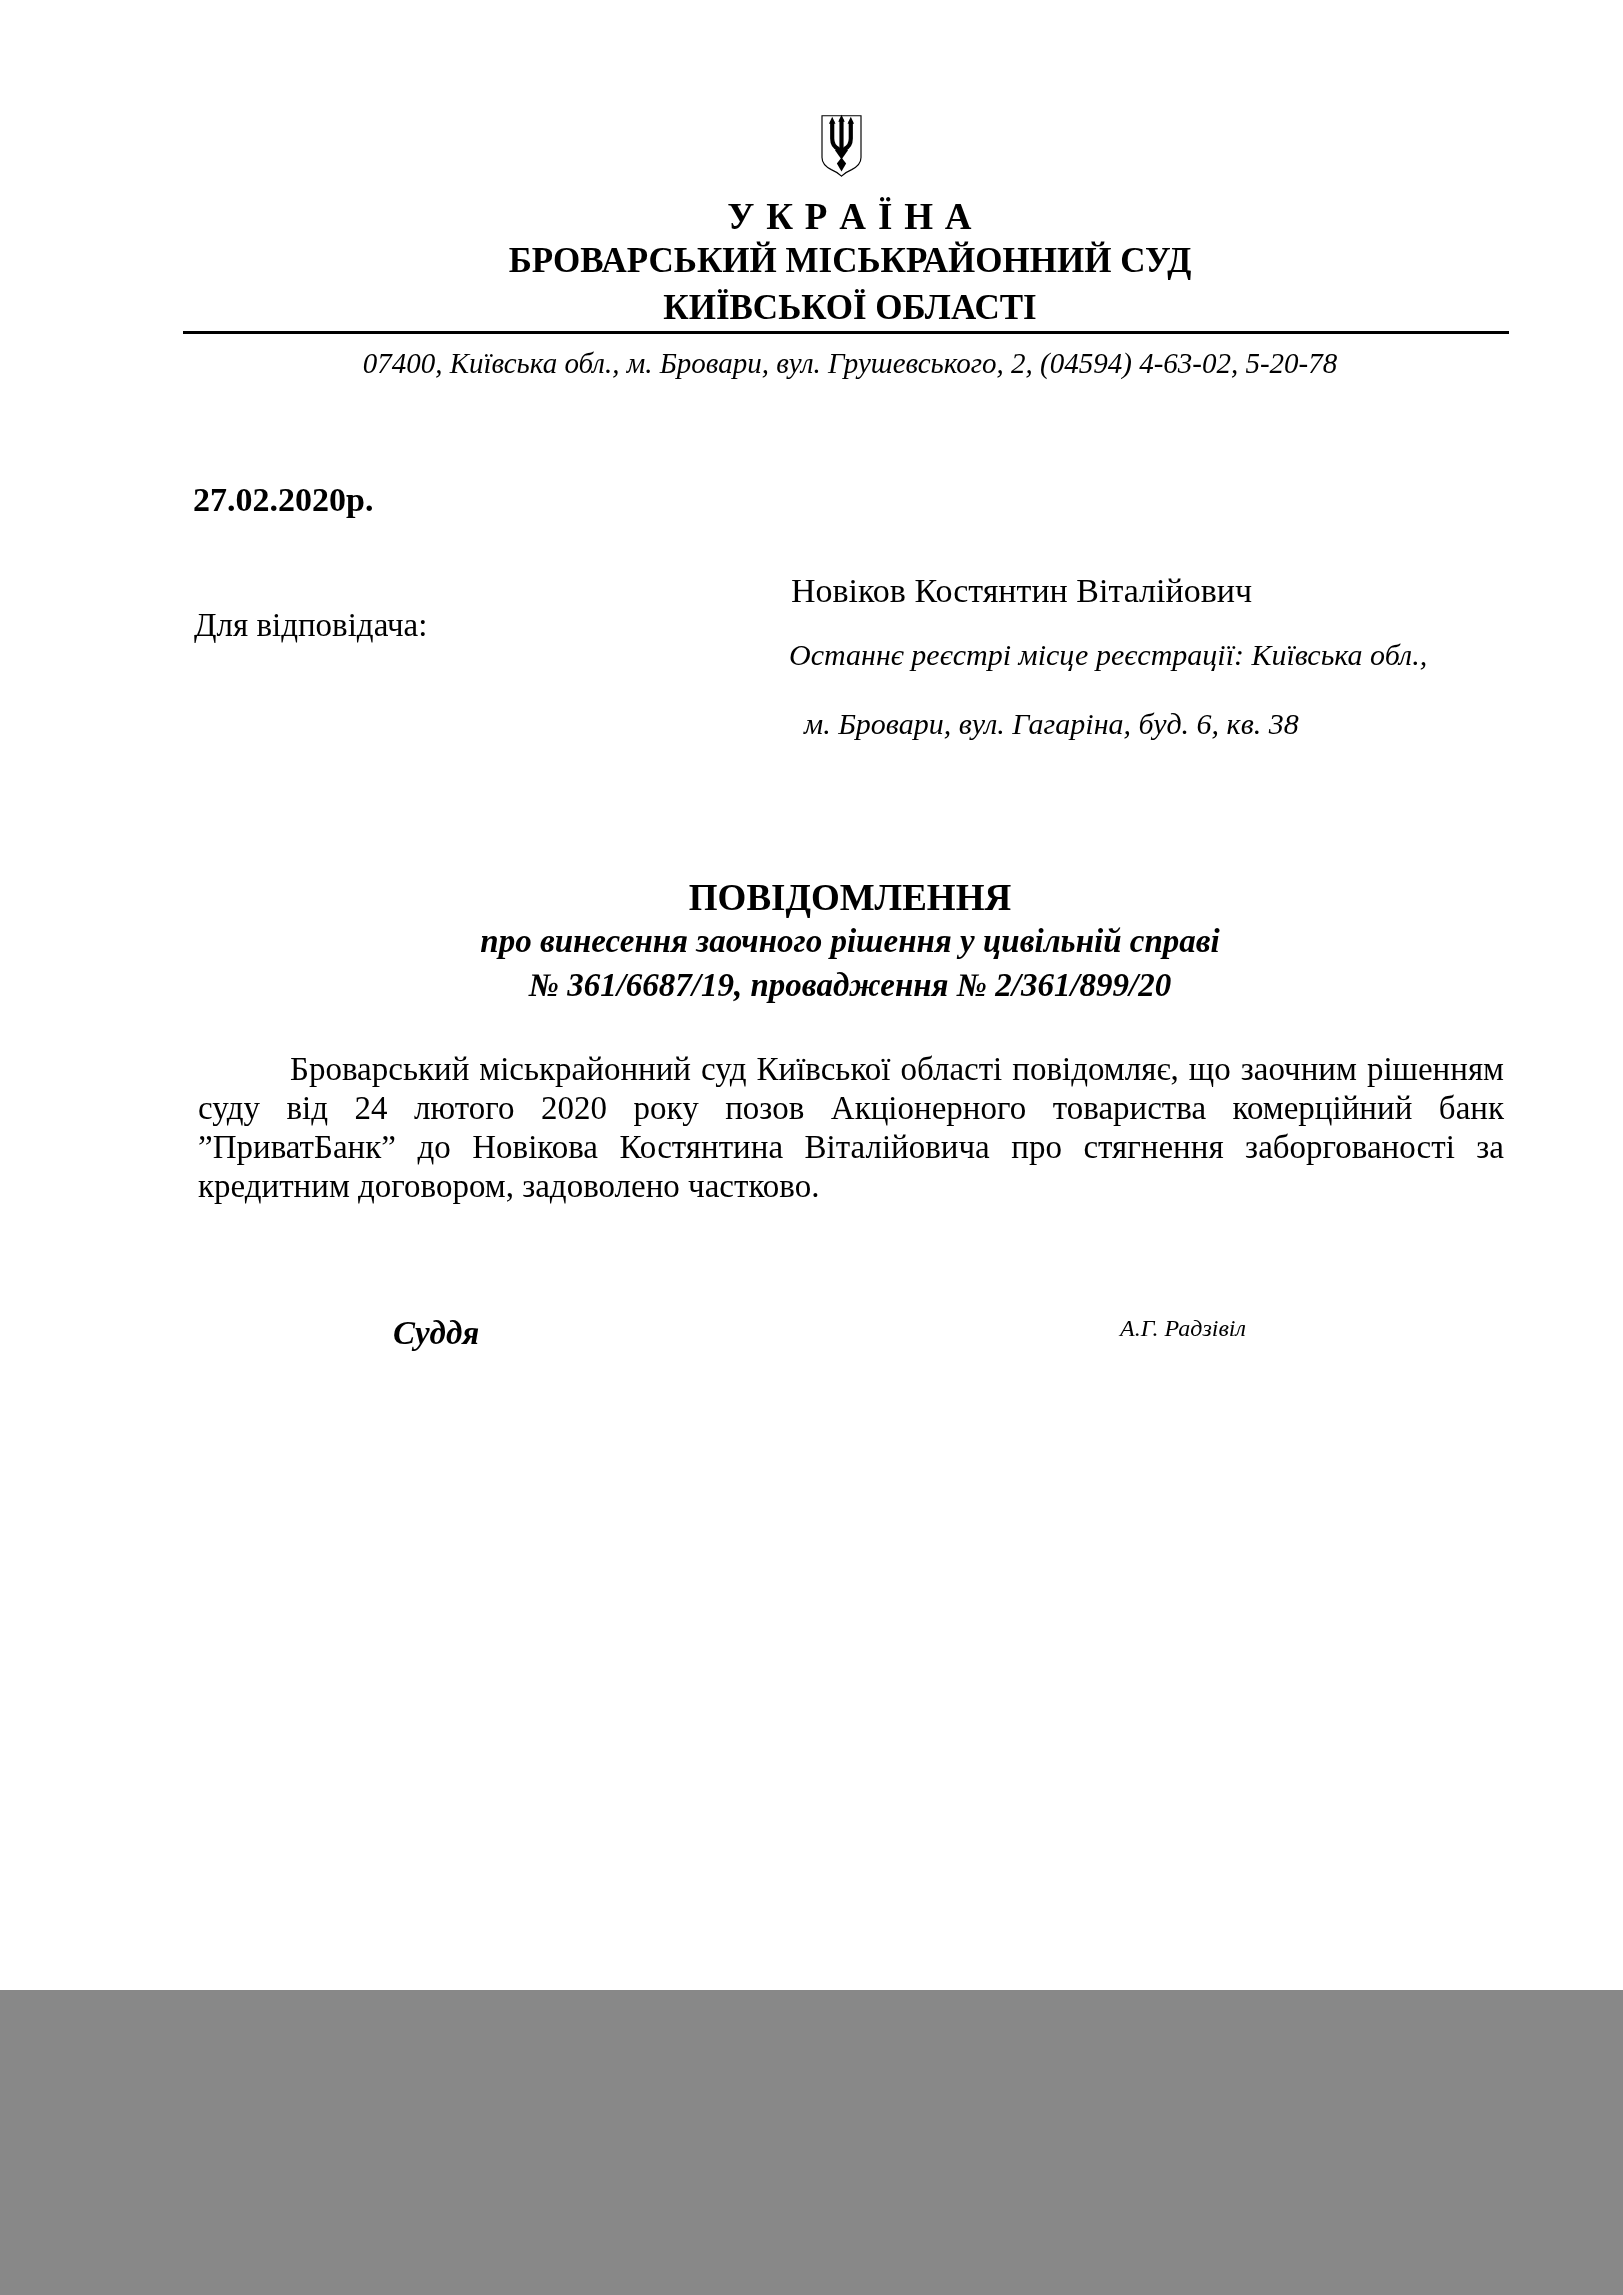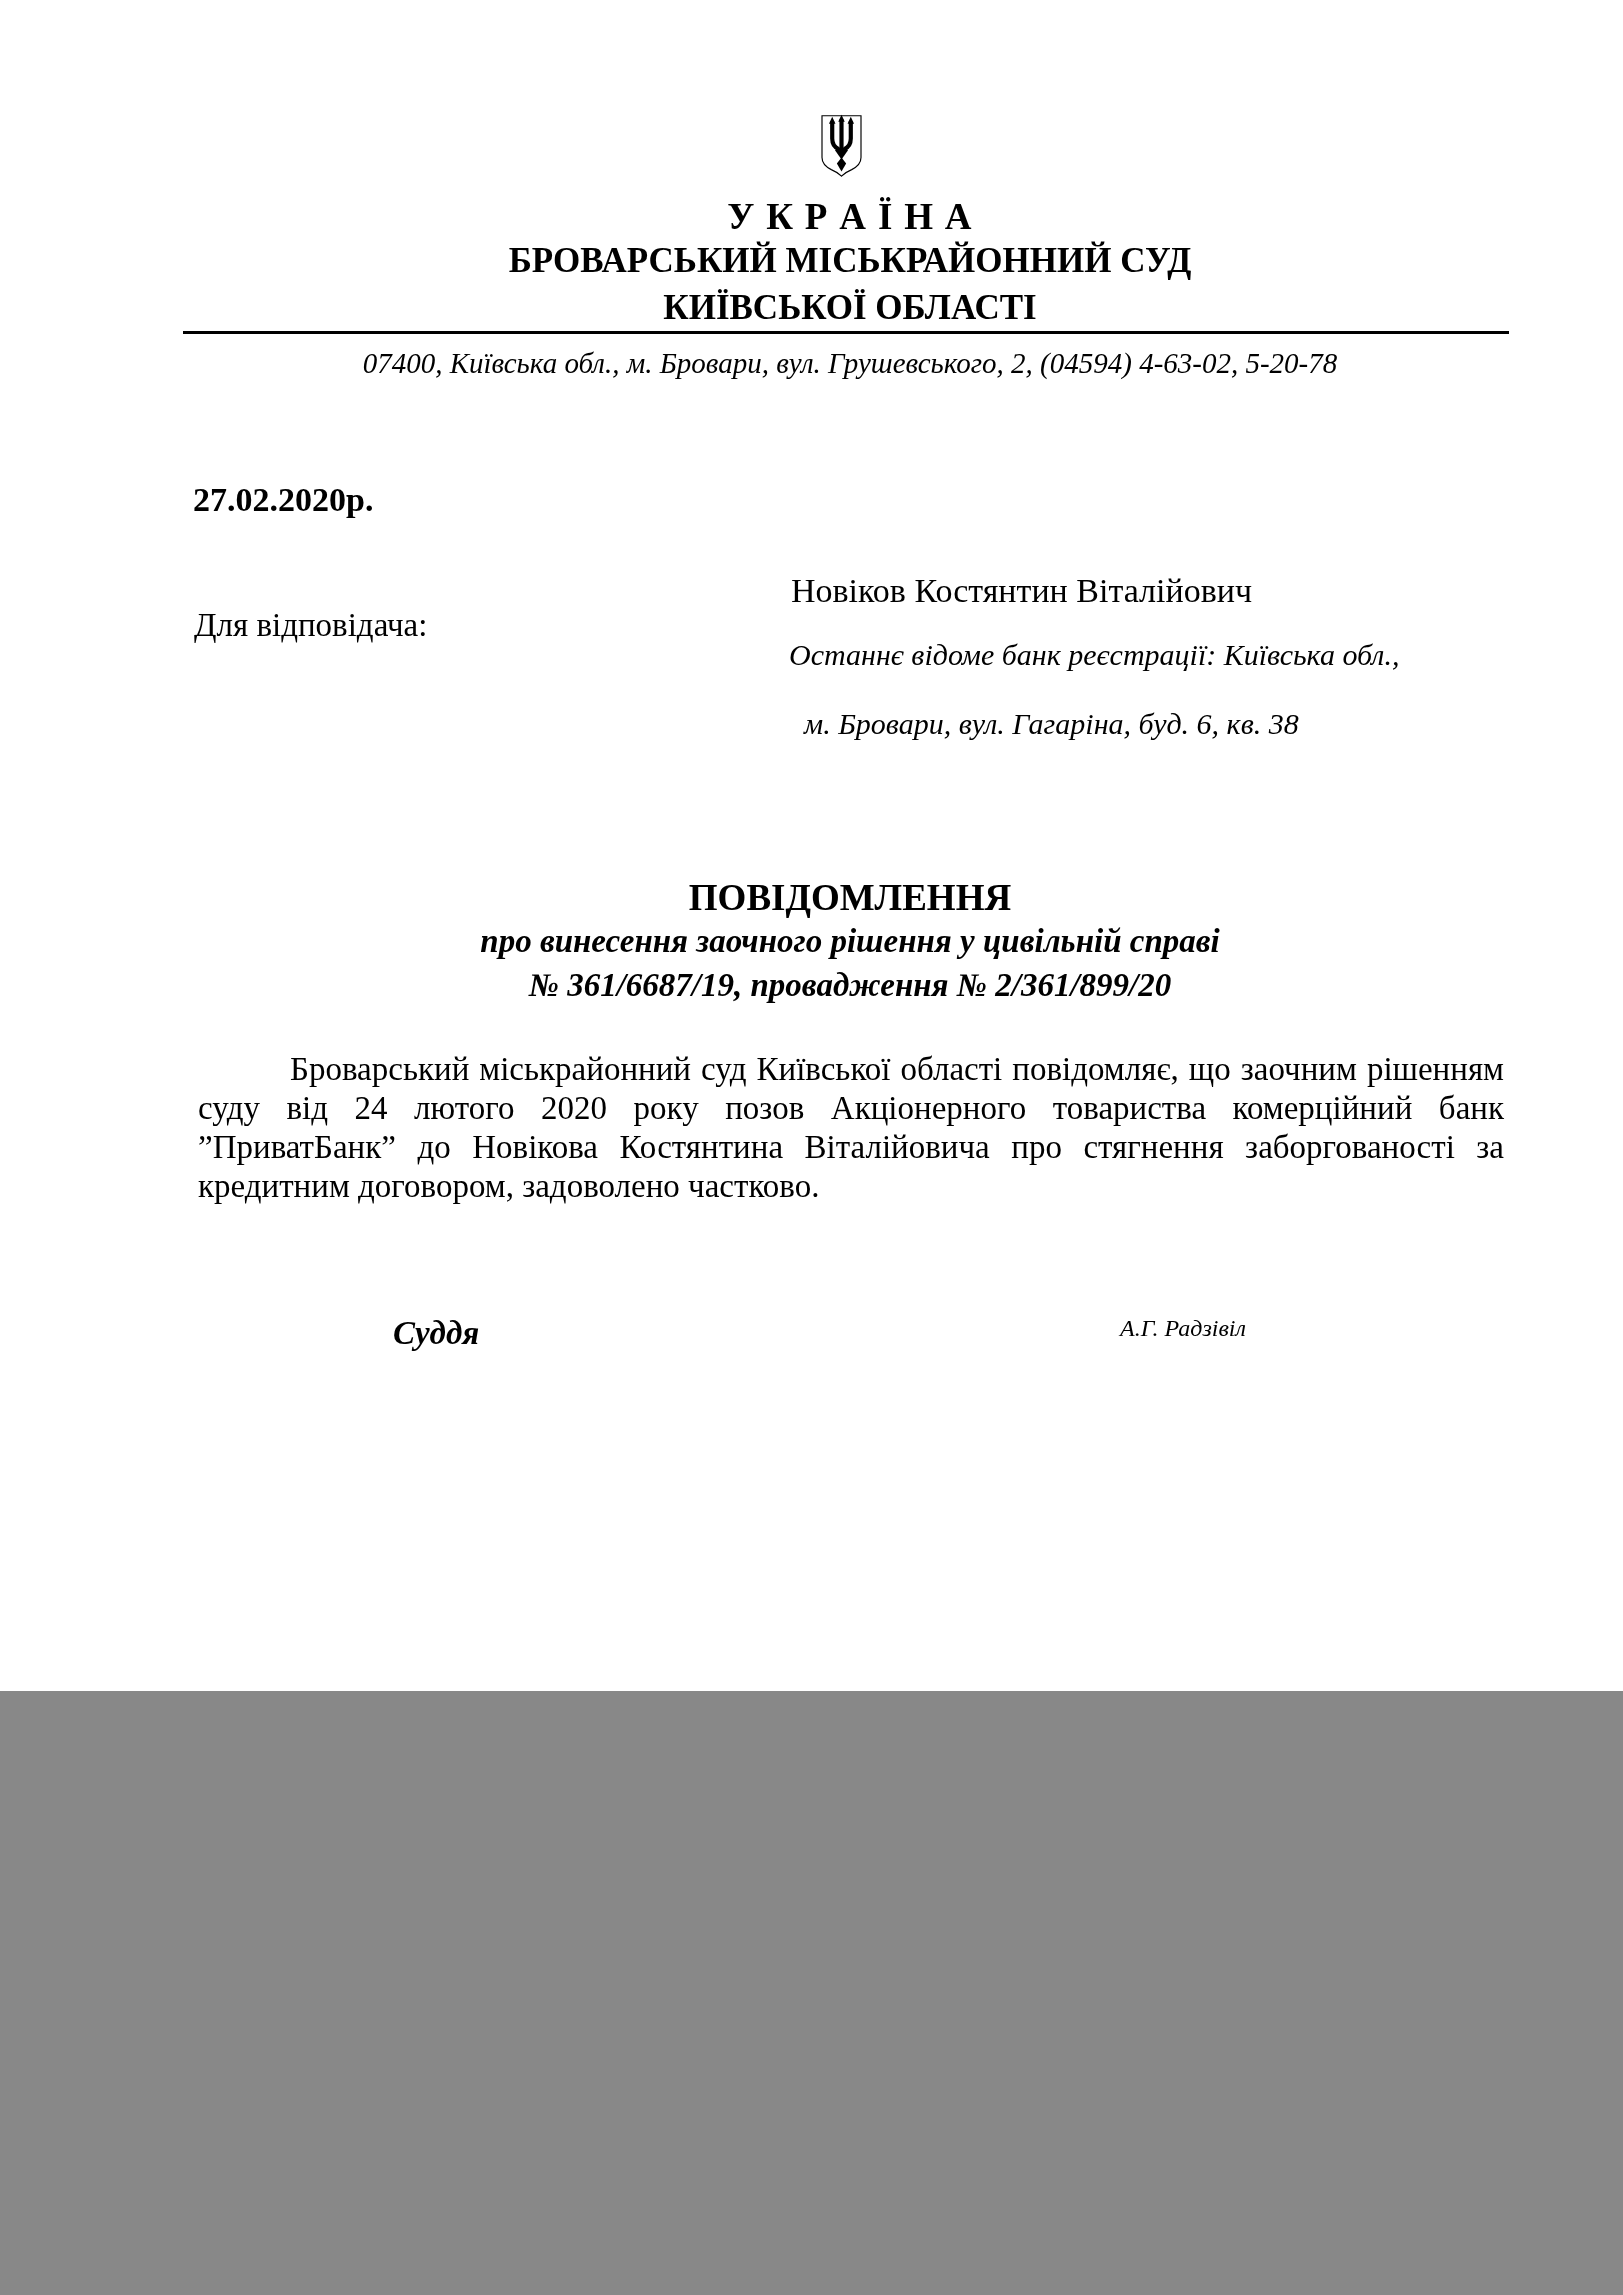--- a/index.html
+++ b/index.html
@@ -3,21 +3,21 @@
 <meta charset="utf-8">
 <style>
   html, body {
     margin: 0;
     padding: 0;
     background: #888;
   }
   .page {
     position: relative;
     width: 1623px;
-    height: 1691px;
+    height: 1990px;
     background: #ffffff;
     font-family: "Liberation Serif", "DejaVu Serif", serif;
     color: #000000;
     overflow: hidden;
   }
   .abs { position: absolute; }
   
   .centered {
     left: 65px;
     width: 1570px;
@@ -161,21 +161,21 @@
   <div class="abs centered court-line2">КИЇВСЬКОЇ ОБЛАСТІ</div>
 
   <div class="abs rule"></div>
 
   <div class="abs centered address">07400, Київська обл., м. Бровари, вул. Грушевського, 2, (04594) 4-63-02, 5-20-78</div>
 
   <div class="abs doc-date">27.02.2020р.</div>
 
   <div class="abs recipient-label">Для відповідача:</div>
   <div class="abs recipient-name">Новіков Костянтин Віталійович</div>
-  <div class="abs reg-line1">Останнє відоме банк реєстрації: Київська обл.,</div>
+  <div class="abs reg-line1">Останнє реєстрі місце реєстрації: Київська обл.,</div>
   <div class="abs reg-line2">м. Бровари, вул. Гагаріна, буд. 6, кв. 38</div>
 
   <div class="abs centered title-heading">ПОВІДОМЛЕННЯ</div>
   <div class="abs centered title-subtitle">про винесення заочного рішення у цивільній справі</div>
   <div class="abs centered title-case">№ 361/6687/19, провадження № 2/361/899/20</div>
 
   <div class="abs body-block">
     <p>Броварський міськрайонний суд Київської області повідомляє, що заочним рішенням суду від 24 лютого 2020 року позов Акціонерного товариства комерційний банк ”ПриватБанк” до Новікова Костянтина Віталійовича про стягнення заборгованості за кредитним договором, задоволено частково.</p>
   </div>
 

